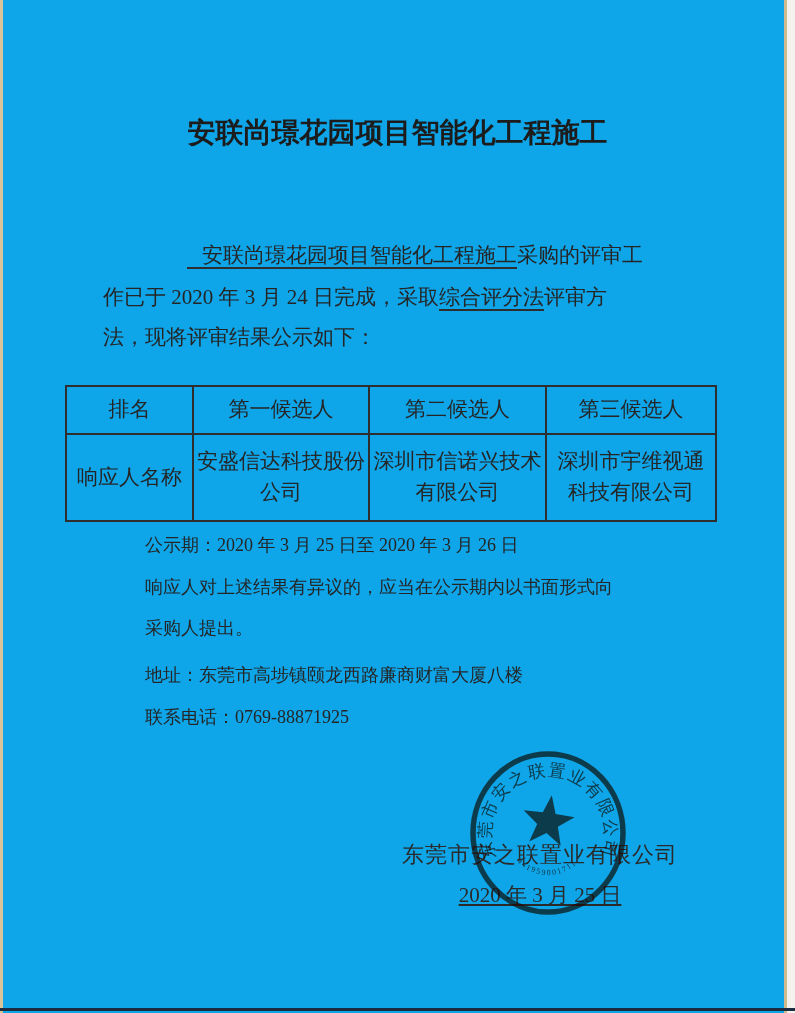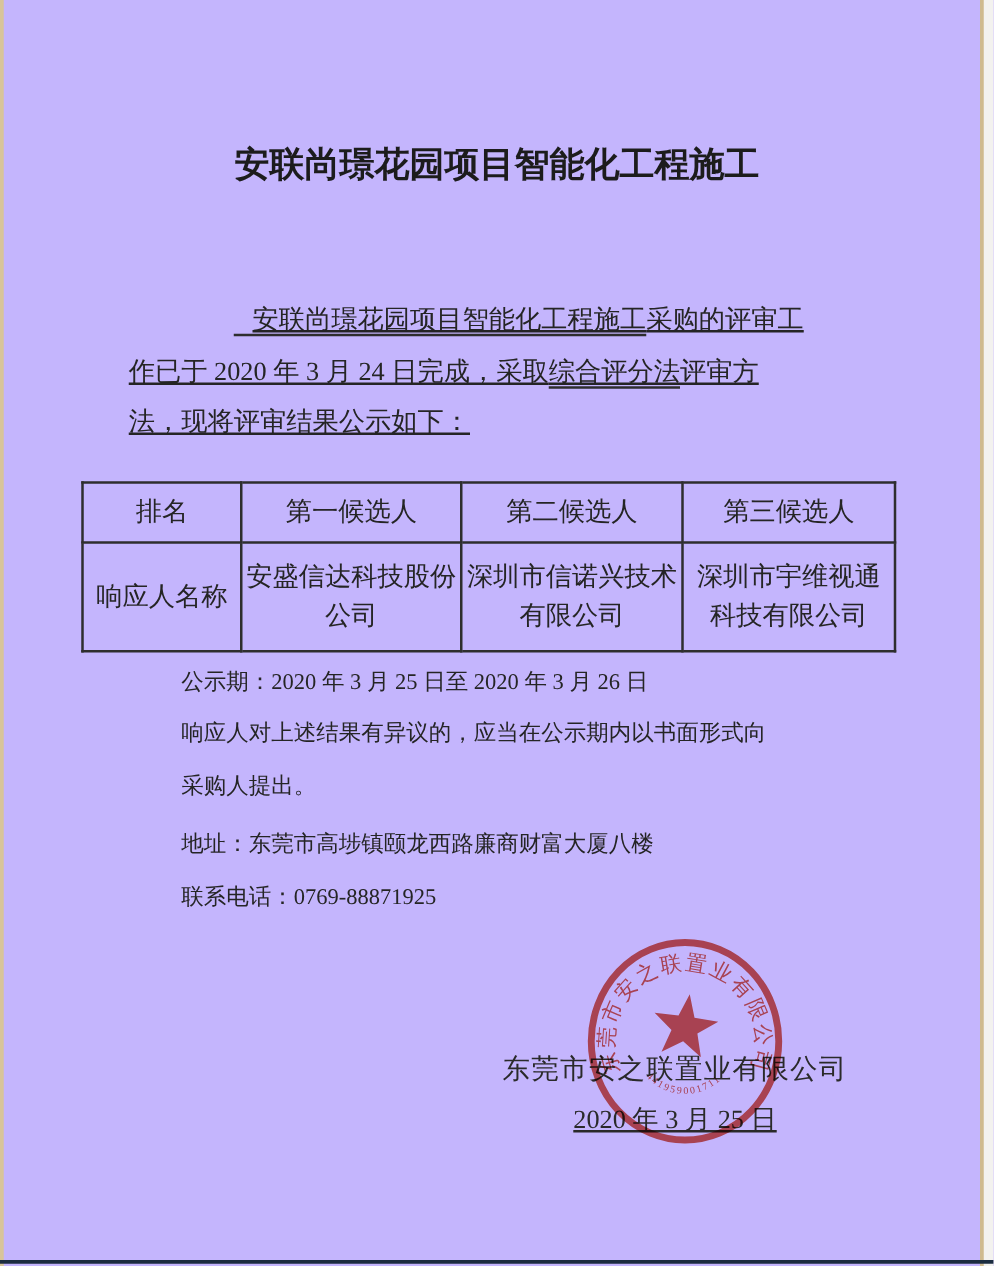--- a/index.html
+++ b/index.html
@@ -1,32 +1,32 @@
 <!DOCTYPE html>
 <html><head>
 <meta charset="utf-8">
 <style>
   html,body{margin:0;padding:0;}
   .page{
     position:relative;
     width:795px;height:1013px;
-    background:#c4b5fd;
+    background:#0ea5e9;
     overflow:hidden;
     font-family:"Liberation Serif","DejaVu Serif",serif;
     color:#262626;
   }
   
   .edge-left{position:absolute;left:0;top:0;width:3px;height:100%;background:#d8c49a;}
   .edge-right-strip{position:absolute;right:0;top:0;width:9px;height:100%;background:#f3f2ef;}
   .edge-right{position:absolute;right:8px;top:0;width:3px;height:100%;background:#cfba8e;}
   .edge-bottom{position:absolute;left:0;bottom:2px;width:100%;height:3px;background:#1b2c40;}
 
   .title{position:absolute;top:108px;left:0;width:100%;text-align:center;
          font-size:28px;font-weight:700;line-height:49px;color:#1c1c1c;letter-spacing:0px;}
-  .pline{position:absolute;left:103px;white-space:nowrap;font-size:21px;line-height:42px;color:#252525;text-decoration:underline;}
+  .pline{position:absolute;left:103px;white-space:nowrap;font-size:21px;line-height:42px;color:#252525;}
   .indent{display:inline-block;width:84px;}
   .ul{border-bottom:2px solid #2e2e2e;}
   .ul-lead{padding-left:15px;}
 
   table.cands{
     position:absolute;left:65px;top:385px;width:650px;height:137px;
     border-collapse:collapse;table-layout:fixed;font-size:21px;color:#252525;
   }
   table.cands td{
     border:2px solid #2e2e2e;text-align:center;vertical-align:middle;

